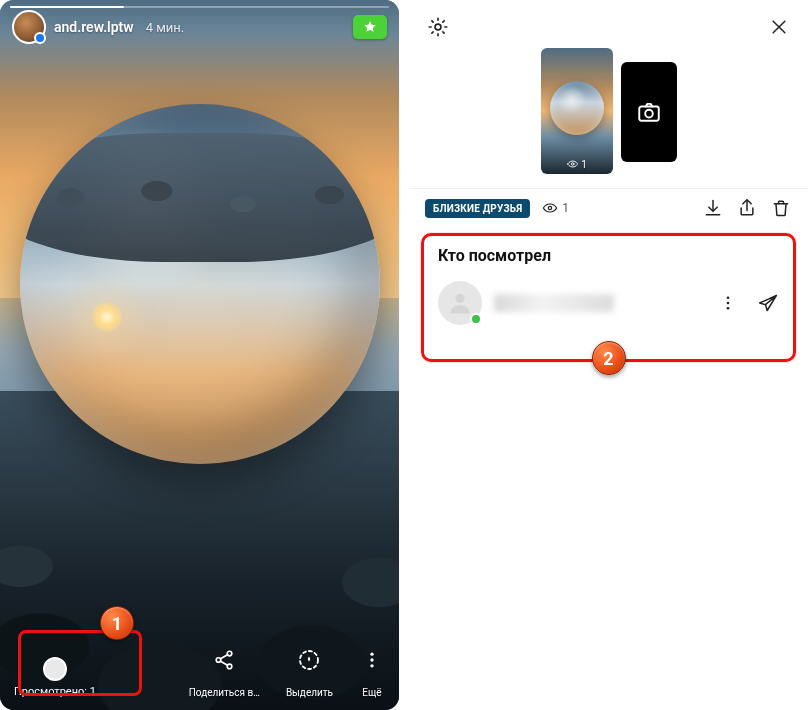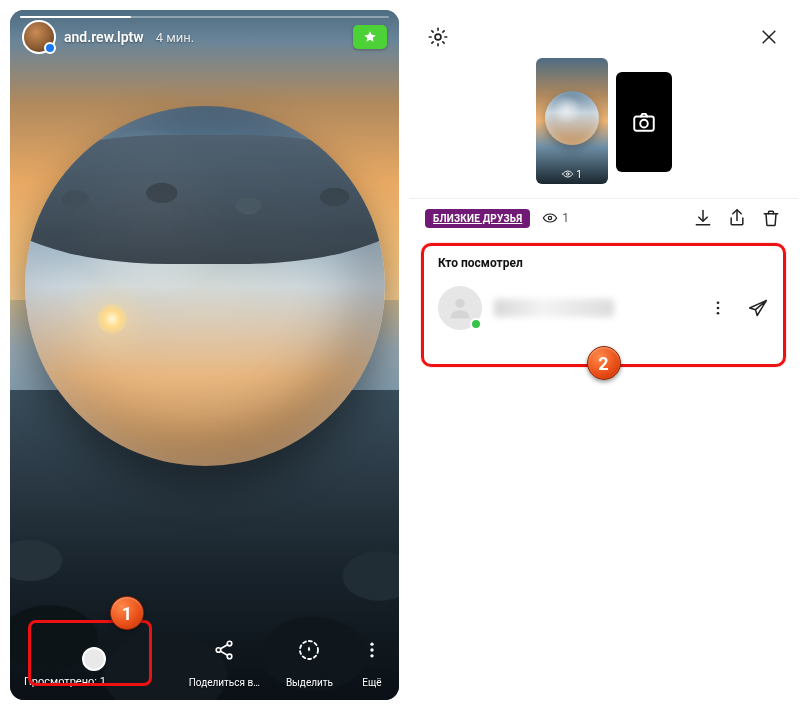--- a/index.html
+++ b/index.html
@@ -9,21 +9,20 @@
     width: 808px;
     height: 710px;
     position: relative;
     overflow: hidden;
   }
   .container {
     display: flex;
     width: 808px;
     height: 710px;
     gap: 10px;
-    padding: 10px;
   }
   .panel {
     flex: 1;
     border-radius: 14px;
     position: relative;
     overflow: hidden;
     background: #fafafa;
   }
   
   .left-panel {
@@ -114,21 +113,21 @@
     color:#fff; font-size:14px;
     box-shadow:0 1px 3px rgba(0,0,0,.3);
   }
 
   
   .story-footer {
     position:absolute; left:0; right:0; bottom:0; z-index:3;
     padding:10px 14px 12px;
     display:flex; align-items:flex-end; justify-content:space-between;
   }
-  .footer-left { display:flex; flex-direction:column; align-items:flex-end; gap:4px;}
+  .footer-left { display:flex; flex-direction:column; align-items:center; gap:4px;}
   .viewer-stack { display:flex;}
   .viewer-stack .v {
     width:24px; height:24px; border-radius:50%; background:#e9e9e9; border:2px solid #fff;
     margin-left:-6px;
   }
   .viewer-stack .v:first-child { margin-left:0;}
   .view-count { color:#fff; font-size:11px; text-shadow:0 1px 2px rgba(0,0,0,.6);}
   .footer-right { display:flex; gap:26px; align-items:flex-end;}
   .fa { display:flex; flex-direction:column; align-items:center; gap:14px; color:#fff;}
   .fa .icn { width:26px; height:26px; display:flex; align-items:center; justify-content:center;}
@@ -171,34 +170,34 @@
   }
   .thumb.add { width:56px; height:100px; display:flex; align-items:center; justify-content:center; margin-bottom:12px;}
   .thumb.add .cam { color:#fff; }
 
   .toolbar {
     display:flex; align-items:center; gap:12px;
     padding:8px 16px;
     border-top:1px solid #efefef;
   }
   .cf-badge {
-    background:#701a75; color:#fff; font-size:10px; font-weight:700;
-    padding:4px 8px; border-radius:4px; letter-spacing:.2px;text-decoration:underline;
+    background:#0c4a6e; color:#fff; font-size:10px; font-weight:700;
+    padding:4px 8px; border-radius:4px; letter-spacing:.2px;
   }
   .eye-count { display:flex; align-items:center; gap:4px; color:#555; font-size:12px;}
   .toolbar-spacer { flex:1;}
   .tb-btn { width:22px; height:22px; display:flex; align-items:center; justify-content:center; cursor:pointer; color:#222;}
 
   .viewers-section {
     border:3px solid #e11; border-radius:10px;
     margin:6px 12px 0; padding:10px 8px 28px;
     box-shadow:0 0 0 1px rgba(225,17,17,.1);
     position:relative;
   }
-  .viewers-title { font-size:12px; font-weight:700; color:#111; margin:0 6px 10px;}
+  .viewers-title { font-size:16px; font-weight:700; color:#111; margin:0 6px 10px;}
   .viewer-row {
     display:flex; align-items:center; gap:12px; padding:6px;
   }
   .viewer-avatar {
     width:44px; height:44px; border-radius:50%; background:#e6e6e6; position:relative;
     display:flex; align-items:center; justify-content:center;
   }
   .viewer-avatar svg { opacity:.4;}
   .viewer-dot { position:absolute; right:0; bottom:0; width:12px; height:12px; border-radius:50%; background:#37c24a; border:2px solid #fff;}
   .viewer-name {

